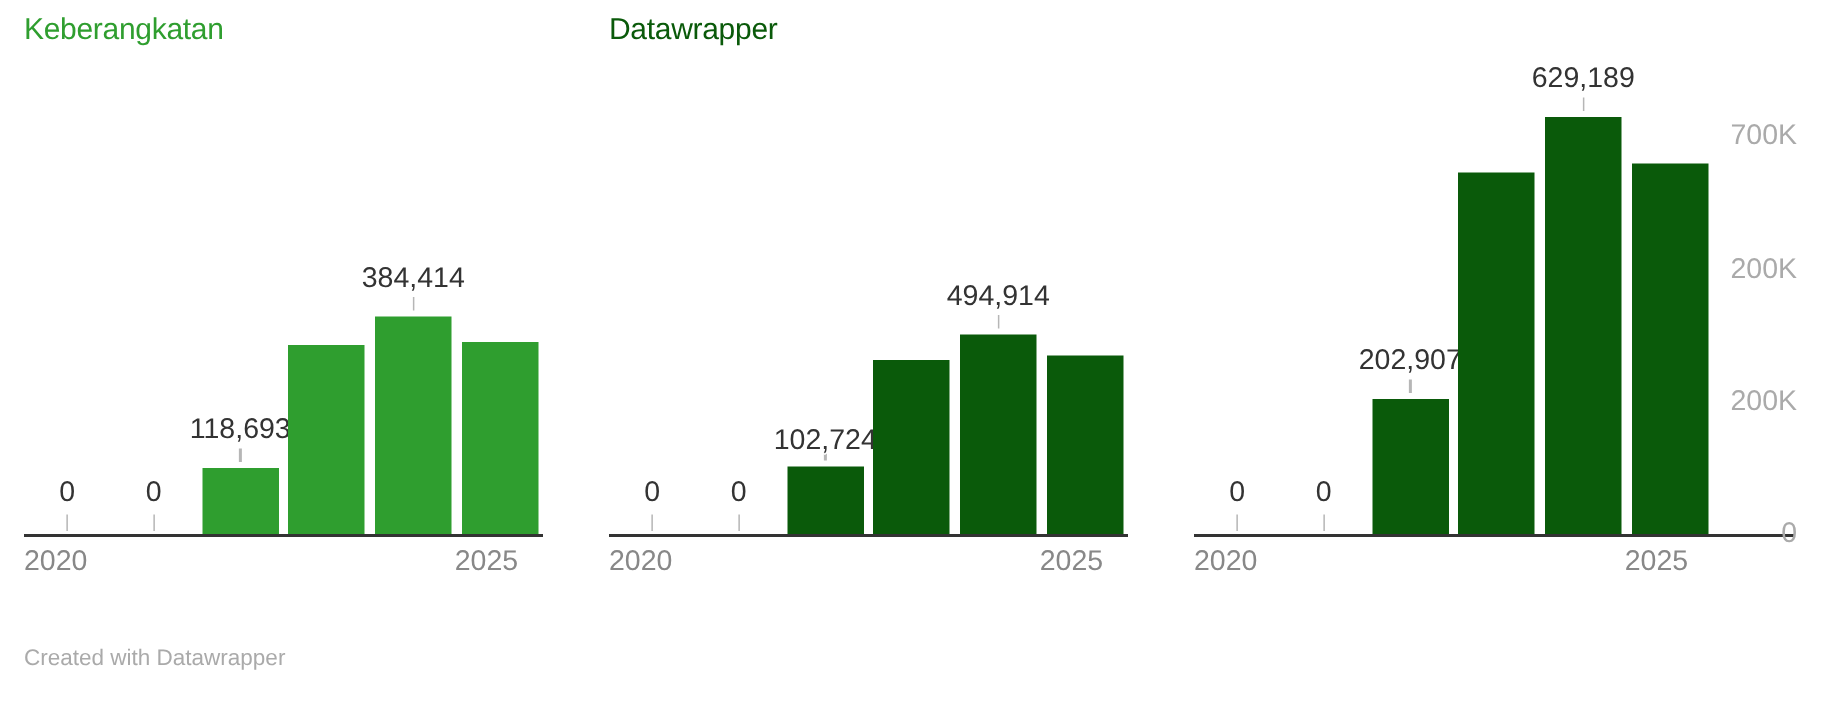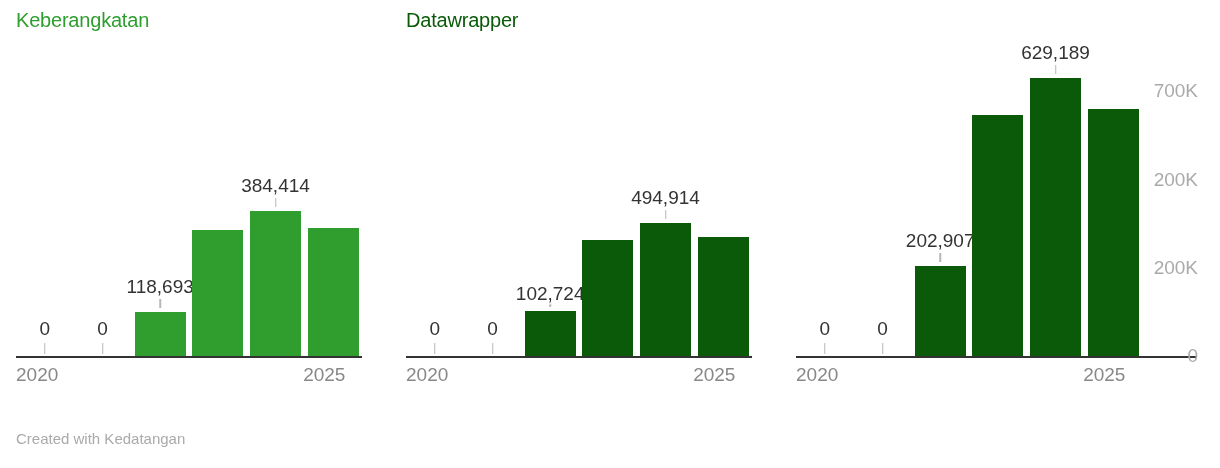--- a/index.html
+++ b/index.html
@@ -246,13 +246,13 @@
           <div class="ytick" style="bottom: 178.471px; top: auto; right: -56px; transform: translateY(50%);">200K</div>
           <div class="ytick" style="bottom: 266.706px; top: auto; right: -56px; transform: translateY(50%);">700K</div>
         </div>
     </div>
     <div class="xlabel left">2020</div>
     <div class="xlabel right" id="xend-2" style="left: 303.167px;">2025</div>
   </div>
 
 </div>
 
-<div class="footer">Created with Kedatangan</div>
+<div class="footer">Created with Datawrapper</div>
 
 </body></html>

